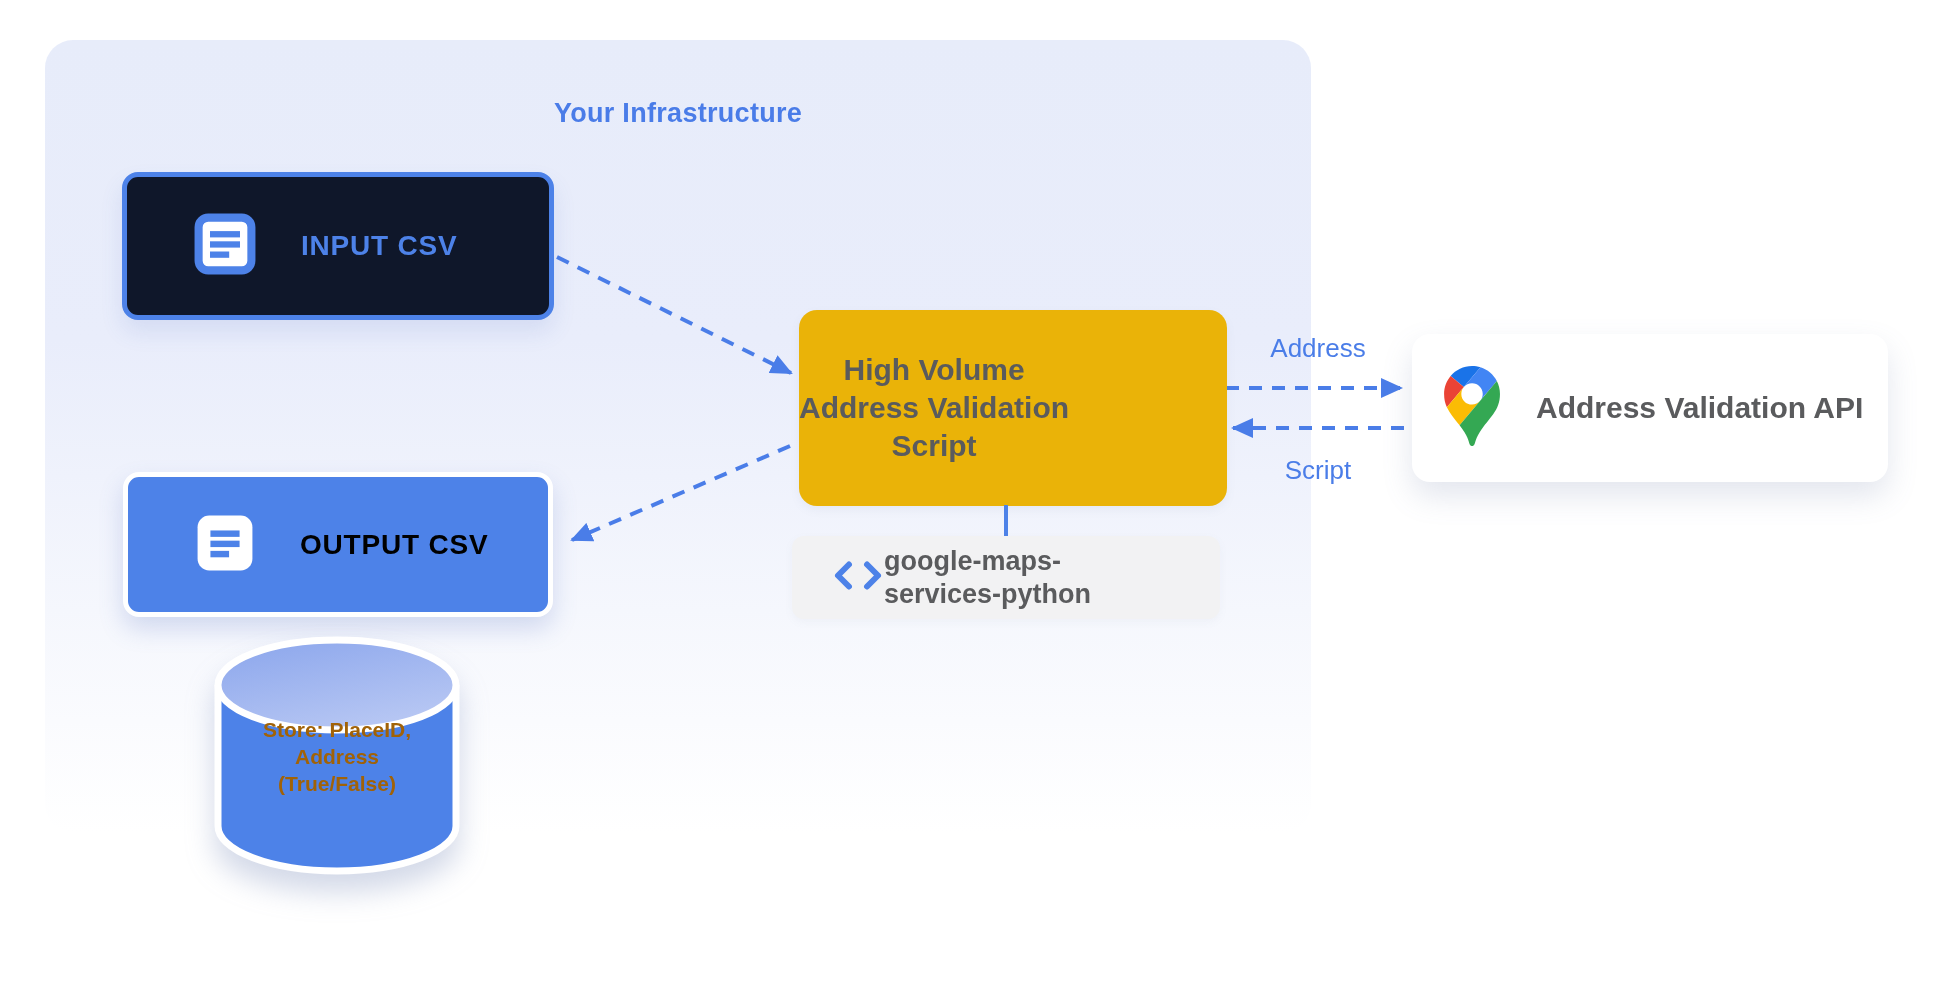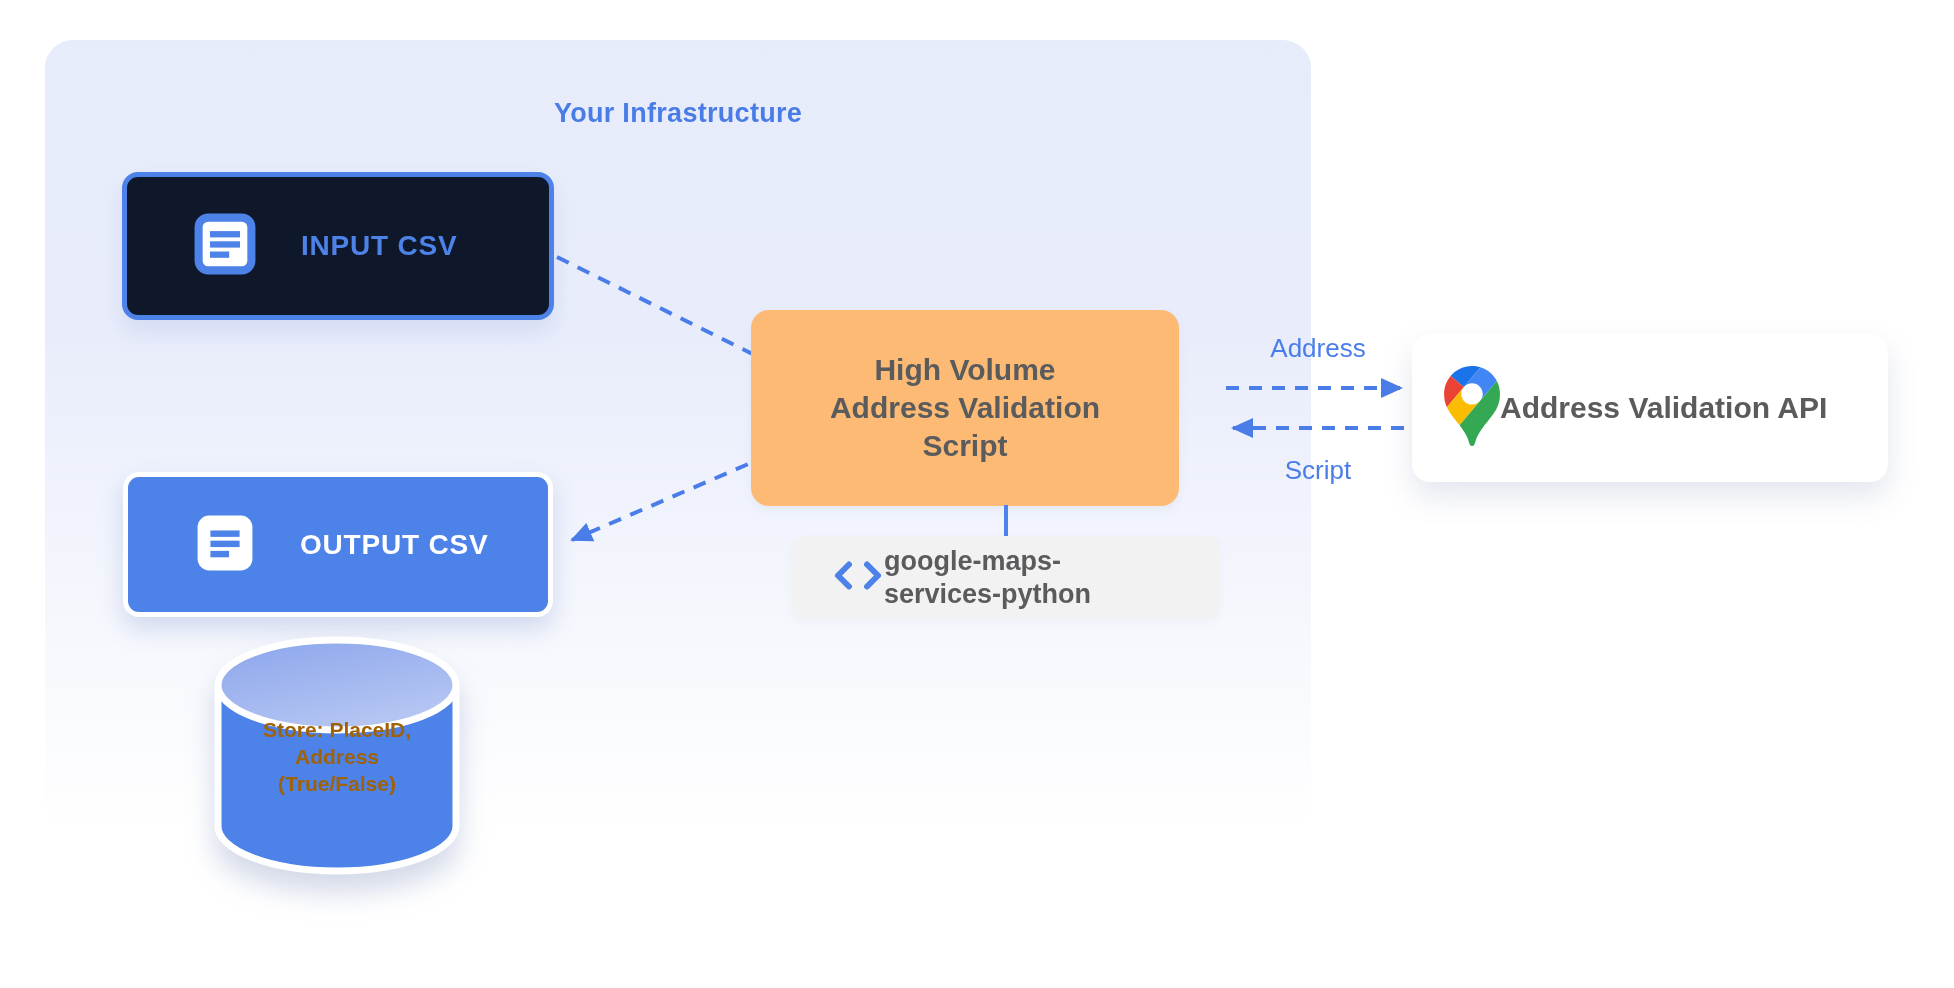--- a/index.html
+++ b/index.html
@@ -48,37 +48,36 @@
     box-shadow: 0 12px 22px rgba(80, 110, 190, 0.13);
   }
   .input-csv .csv-label { color: #4d82e8; }
   .output-csv {
     left: 123px; top: 472px;
     width: 430px; height: 145px;
     background: #4d82e8;
     border: 5px solid #ffffff;
     box-shadow: 0 12px 24px rgba(80, 110, 190, 0.22);
   }
-  .output-csv .csv-label { color: #ffffff; text-align: center; }
+  .output-csv .csv-label { color: #000000; text-align: center; }
   .csv-label {
     font-size: 28px;
     font-weight: bold;
     letter-spacing: 0.8px;
   }
   
   .script-box {
     position: absolute;
-    left: 751px; top: 310px;
+    left: 799px; top: 310px;
     width: 428px; height: 196px;
-    background: #fdba74;
+    background: #eab308;
     border-radius: 18px;
     box-shadow: 0 4px 10px rgba(120, 130, 150, 0.08);
     display: flex;
     align-items: center;
-    justify-content: center;
   }
   .script-label {
     color: #5a5b5d;
     font-size: 30px;
     font-weight: bold;
     line-height: 38px;
     text-align: center;
     white-space: pre-line;
   }
   .connector {
@@ -111,20 +110,21 @@
   .api-box {
     position: absolute;
     left: 1412px; top: 334px;
     width: 476px; height: 148px;
     background: #ffffff;
     border-radius: 18px;
     box-sizing: border-box;
     display: flex;
     align-items: center;
     padding-left: 32px;
+    gap: 36px;
     box-shadow: 0 14px 30px rgba(100, 115, 160, 0.18);
   }
   .api-label {
     color: #5a5b5d;
     font-size: 30px;
     font-weight: bold;
   }
   
   .cylinder-svg {
     position: absolute;

